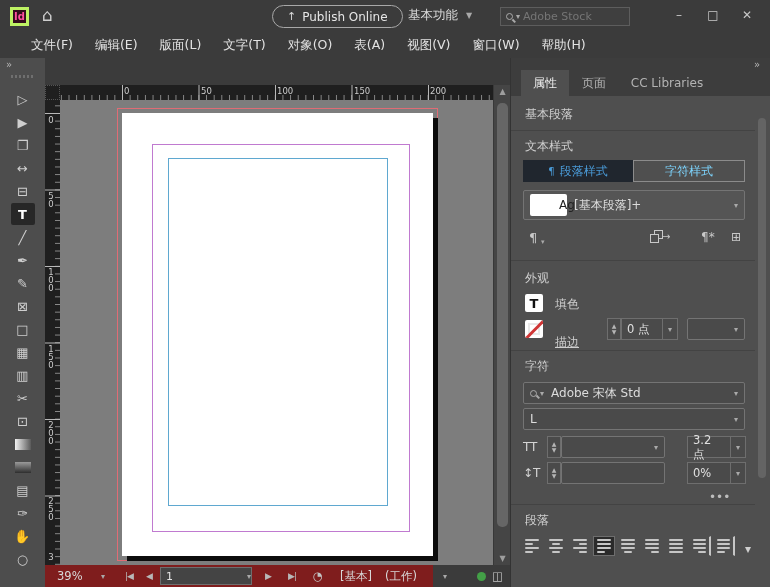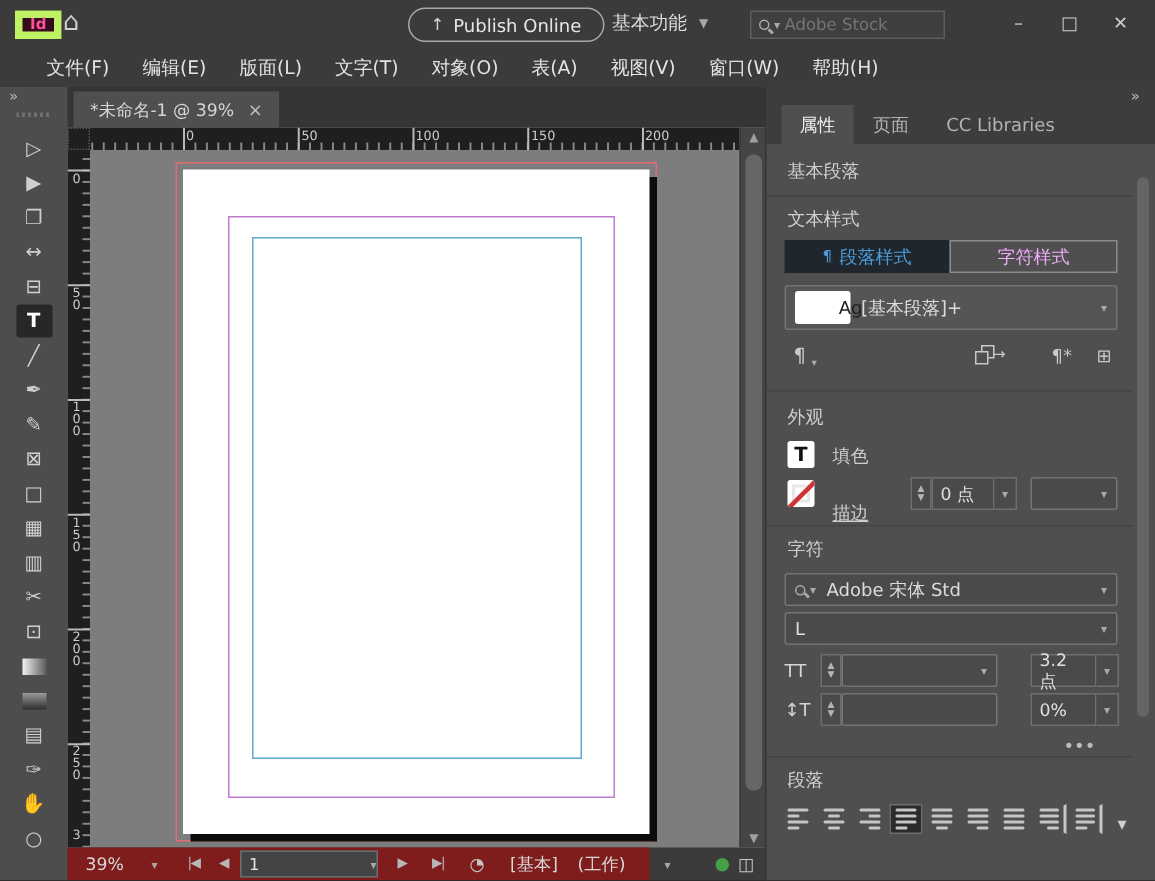--- a/index.html
+++ b/index.html
@@ -3,22 +3,22 @@
 <meta charset="utf-8">
 <style>
   * { margin:0; padding:0; box-sizing:border-box; }
   html,body { background:#222; }
   body { font-family:"DejaVu Sans","Liberation Sans",sans-serif; }
   .app { position:relative; width:770px; height:587px; background:#3b3b3b; overflow:hidden;
          color:#dedede; font-size:12px; }
 
   
   .titlebar { position:absolute; left:0; top:0; width:770px; height:32px; background:#3b3b3b; }
-  .idlogo { position:absolute; left:10px; top:7px; width:31px; height:19px; background:#330d1c;
-            border:5px solid #bef264; color:#ff4f9e; font-weight:bold; font-size:10px;
+  .idlogo { position:absolute; left:10px; top:7px; width:19px; height:19px; background:#330d1c;
+            border:3px solid #bef264; color:#ff4f9e; font-weight:bold; font-size:10px;
             display:flex; align-items:center; justify-content:center; }
   .homeico { position:absolute; left:42px; top:5px; font-size:17px; color:#cfcfcf; }
   .pubbtn { position:absolute; left:272px; top:5px; height:23px; padding:0 14px;
             border:1px solid #a8a8a8; border-radius:12px; display:flex; align-items:center; gap:6px;
             color:#e6e6e6; font-size:12px; background:transparent; }
   .pubico { font-size:11px; color:#d8d8d8; }
   .wsswitch { position:absolute; left:408px; top:7px; display:flex; align-items:center; gap:8px;
               color:#dcdcdc; font-size:12.5px; }
   .chev { color:#a9a9a9; font-size:8px; }
   .stocksearch { position:absolute; left:500px; top:7px; width:130px; height:19px; background:#3f3f3f;
@@ -109,21 +109,21 @@
   .panelstrip { position:absolute; left:0; top:0; width:260px; height:38px; background:#3d3d3d; }
   .panel .dd { position:absolute; right:10px; top:1px; color:#b5b5b5; font-size:10px; }
   .ptab { position:absolute; top:12px; height:26px; display:flex; align-items:center;
           justify-content:center; font-size:12px; color:#b3b3b3; padding:0 10px; }
   .ptab.active { background:#4f4f4f; color:#efefef; }
   .seclabel { position:absolute; font-size:12px; color:#cfcfcf; }
   .divider { position:absolute; left:0; width:244px; height:1px; background:#434343; }
   .seg { position:absolute; left:12px; top:102px; width:222px; height:22px; display:flex; }
   .seg .s { flex:1; display:flex; align-items:center; justify-content:center; gap:5px; font-size:12px; }
   .seg .s.active { background:#20262e; color:#4a9bd8; }
-  .seg .s.inactive { border:1px solid #8b8b8b; color:#f0abfc; }
+  .seg .s.inactive { border:1px solid #8b8b8b; color:#7dd3fc; }
   .combo { position:absolute; background:#555555; border:1px solid #747474; border-radius:2px;
            display:flex; align-items:center; padding:0 6px; gap:7px; color:#dcdcdc; font-size:12px; }
   .combo .chev { margin-left:auto; }
   .agbox { width:24px; height:22px; background:#ffffff; border-radius:2px; color:#222;
            display:flex; align-items:center; justify-content:center; font-size:12px; flex:none;padding-left:37px; }
   .icorow { position:absolute; left:0; top:172px; width:244px; height:20px; color:#c9c9c9; }
   .icorow > * { position:absolute; top:0; }
   .stepper { width:14px; height:22px; background:#4a4a4a; border:1px solid #6e6e6e;
              display:flex; flex-direction:column; align-items:center; justify-content:center;
              color:#b5b5b5; font-size:6px; line-height:6px; }
@@ -193,26 +193,20 @@
     <span class="menuitem">编辑(E)</span>
     <span class="menuitem">版面(L)</span>
     <span class="menuitem">文字(T)</span>
     <span class="menuitem">对象(O)</span>
     <span class="menuitem">表(A)</span>
     <span class="menuitem">视图(V)</span>
     <span class="menuitem">窗口(W)</span>
     <span class="menuitem">帮助(H)</span>
   </div>
 
-  <div class="tabstrip">
-    <div class="doctab">
-      <span>*未命名-1 @ 39%</span>
-      <span class="x">×</span>
-    </div>
-  </div>
 
   <div class="dock">
     <div class="dd">»</div>
     <div class="grip"></div>
     <div class="tools">
       <div class="tool">▷</div>
       <div class="tool">▶</div>
       <div class="tool">❐</div>
       <div class="tool">↔</div>
       <div class="tool">⊟</div>

